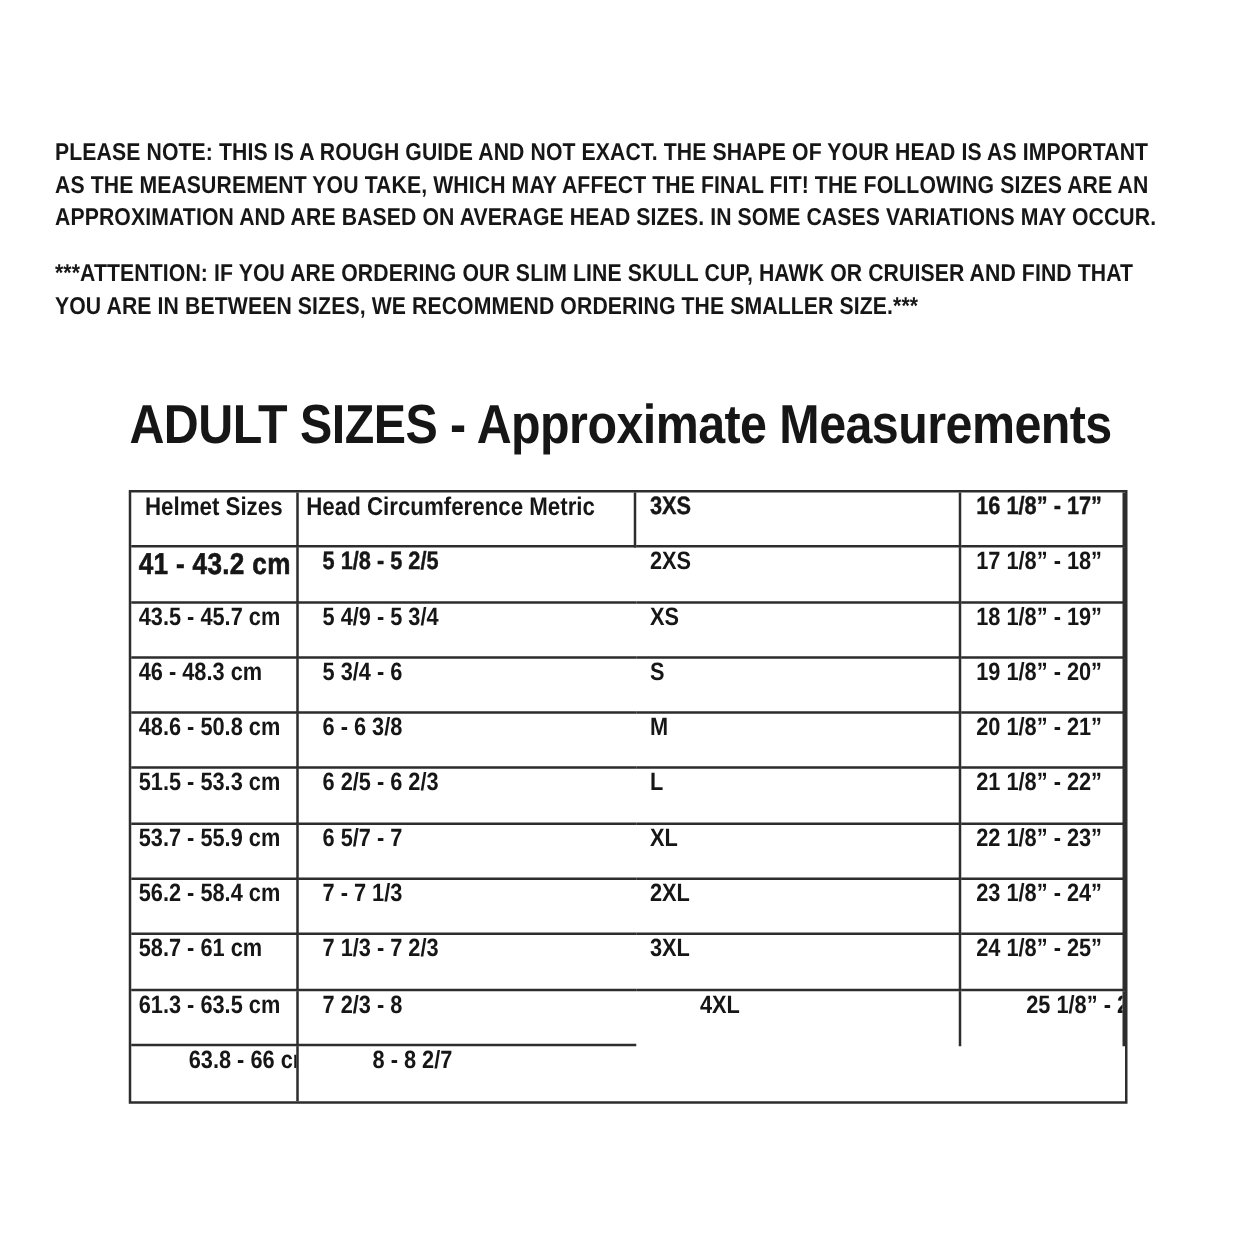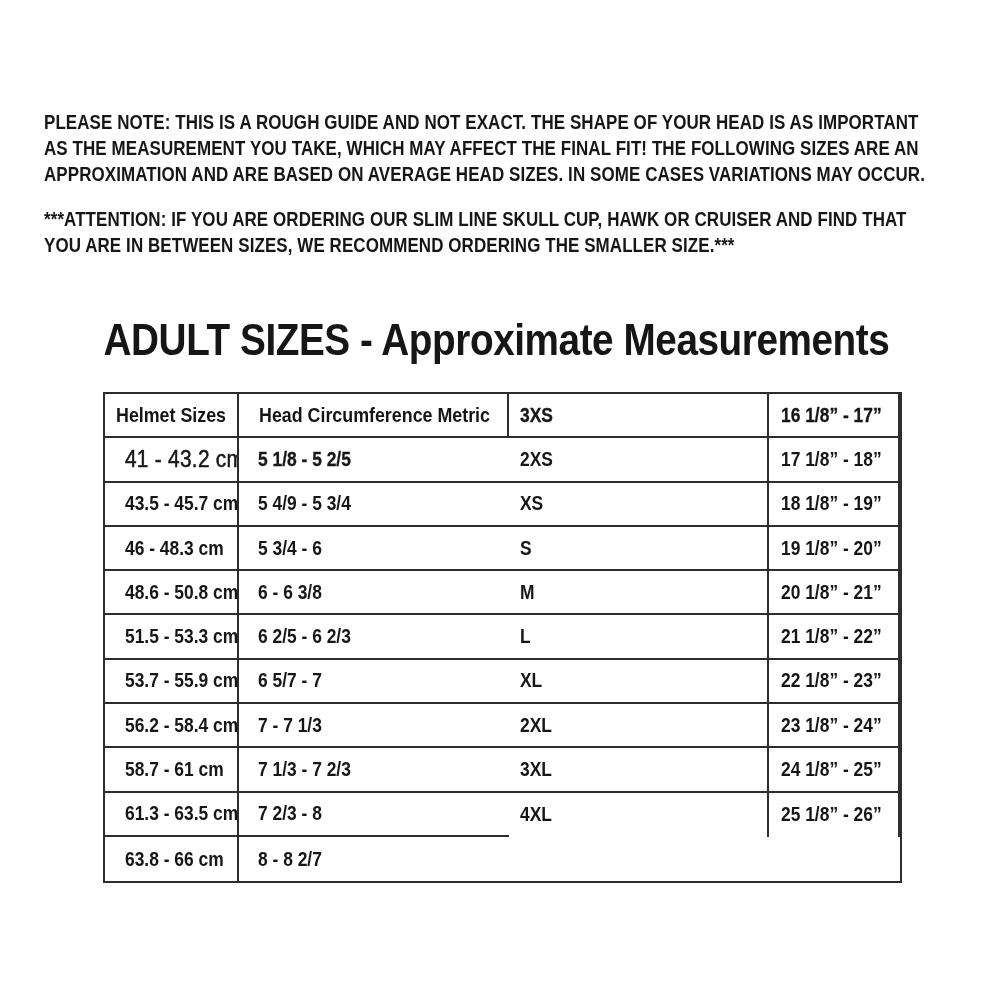--- a/index.html
+++ b/index.html
@@ -62,35 +62,35 @@
     display: grid;
     grid-template-columns: 134px 270px 260px 131px;
     grid-auto-rows: 44.3px;
     background: #ffffff;
   }
   .cell {
     box-sizing: border-box;
     border-right: 2px solid #2d2d2d;
     border-bottom: 2px solid #2d2d2d;
     display: flex;
-    align-items: center;
+    align-items: flex-start;
     font-size: 20px;
     font-weight: 600;
     padding-left: 12px;
     overflow: hidden;
   }
   .cell.col-1 { padding-left: 11px; }
-  .cell.col-3 { padding-left: 20px; }
+  .cell.col-3 { padding-left: 6px; }
   .cell.col-4 { padding-left: 19px; border-right: none; }
-  .row-last > .cell { border-bottom: none; }
+  .row-last > .cell { border-bottom: none; margin-left: 40px; }
   .cell.header { font-weight: bold; font-size: 20.5px; }
   
   .row-em .cell { -webkit-text-stroke: 0.3px #161616; }
   .cell.metric-em {
-    font-weight: normal;
+    font-weight: bold;
     font-size: 24px;
     -webkit-text-stroke: 0.5px #161616;
     letter-spacing: 0.3px;
   }
 </style>
 </head>
 <body>
 
 <div class="notice-block" id="please-note">
   <span class="notice-line"><span class="cx">PLEASE NOTE: THIS IS A ROUGH GUIDE AND NOT EXACT. THE SHAPE OF YOUR HEAD IS AS IMPORTANT</span></span>

